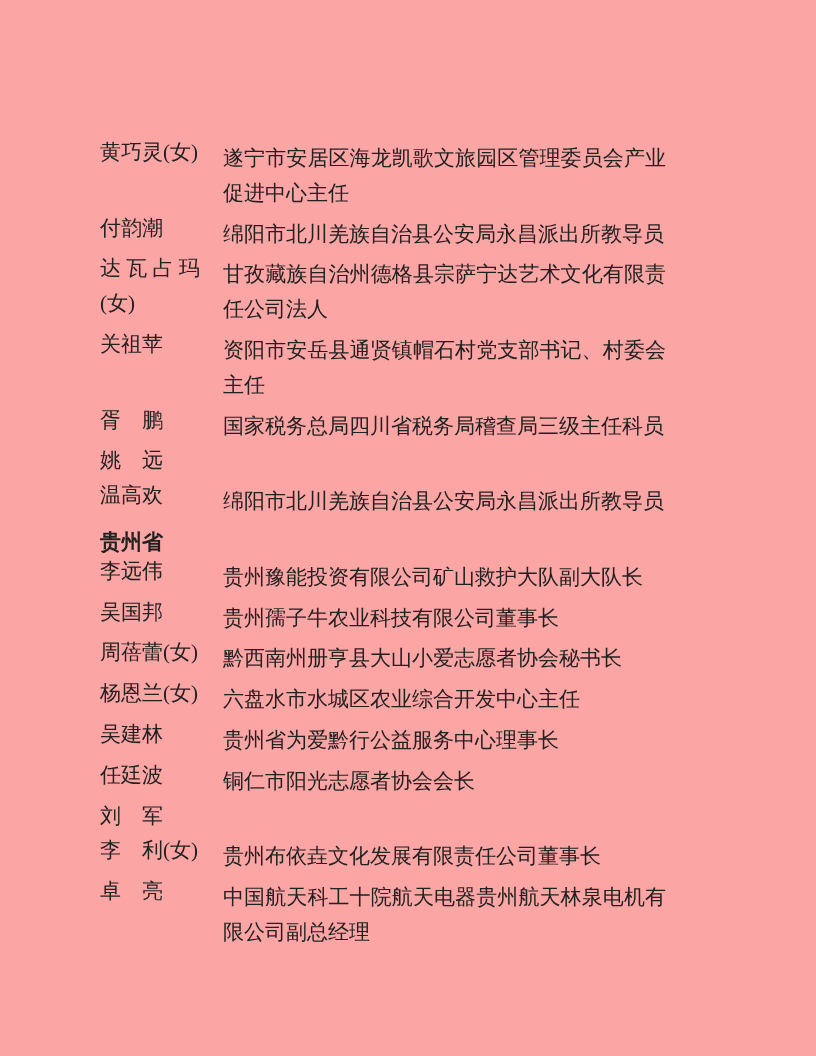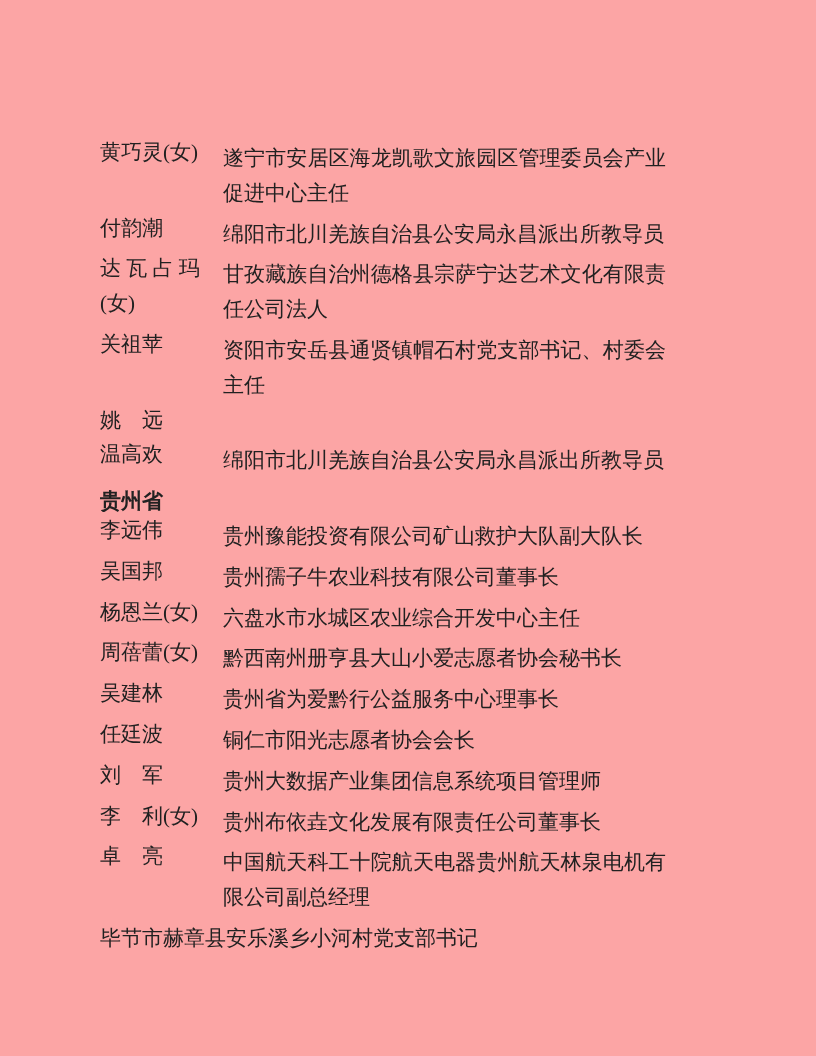--- a/index.html
+++ b/index.html
@@ -61,60 +61,62 @@
       <div class="row">
         <div class="name">达 瓦 占 玛
 (女)</div>
         <div class="title">甘孜藏族自治州德格县宗萨宁达艺术文化有限责任公司法人</div>
       </div>
       <div class="row">
         <div class="name">关祖苹</div>
         <div class="title">资阳市安岳县通贤镇帽石村党支部书记、村委会主任</div>
       </div>
       <div class="row">
+        <div class="name">胥　鹏</div>
+        <div class="title">国家税务总局四川省税务局稽查局三级主任科员</div>
+      </div>
+      <div class="row">
         <div class="name">姚　远</div>
       </div>
       <div class="row">
         <div class="name">温高欢</div>
         <div class="title">绵阳市北川羌族自治县公安局永昌派出所教导员</div>
       </div>
       <div class="province-header">贵州省</div>
       <div class="row">
         <div class="name">李远伟</div>
         <div class="title">贵州豫能投资有限公司矿山救护大队副大队长</div>
       </div>
       <div class="row">
         <div class="name">吴国邦</div>
         <div class="title">贵州孺子牛农业科技有限公司董事长</div>
       </div>
       <div class="row">
+        <div class="name">周蓓蕾(女)</div>
+        <div class="title">黔西南州册亨县大山小爱志愿者协会秘书长</div>
+      </div>
+      <div class="row">
         <div class="name">杨恩兰(女)</div>
         <div class="title">六盘水市水城区农业综合开发中心主任</div>
-      </div>
-      <div class="row">
-        <div class="name">周蓓蕾(女)</div>
-        <div class="title">黔西南州册亨县大山小爱志愿者协会秘书长</div>
       </div>
       <div class="row">
         <div class="name">吴建林</div>
         <div class="title">贵州省为爱黔行公益服务中心理事长</div>
       </div>
       <div class="row">
         <div class="name">任廷波</div>
         <div class="title">铜仁市阳光志愿者协会会长</div>
       </div>
       <div class="row">
         <div class="name">刘　军</div>
-        <div class="title">贵州大数据产业集团信息系统项目管理师</div>
       </div>
       <div class="row">
         <div class="name">李　利(女)</div>
         <div class="title">贵州布依垚文化发展有限责任公司董事长</div>
       </div>
       <div class="row">
         <div class="name">卓　亮</div>
         <div class="title">中国航天科工十院航天电器贵州航天林泉电机有限公司副总经理</div>
       </div>
       <div class="row">
-        <div class="title">毕节市赫章县安乐溪乡小河村党支部书记</div>
       </div>
     </div>
 </div>
 
 </body></html>

